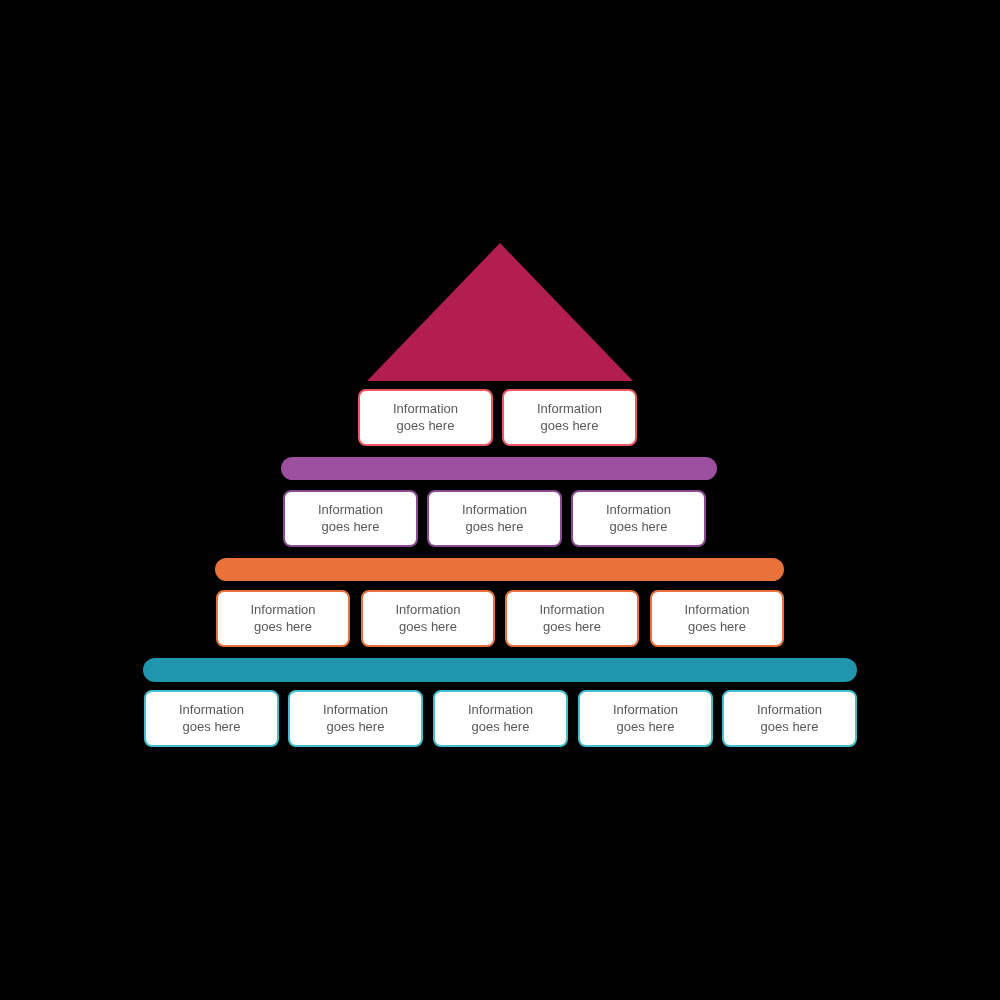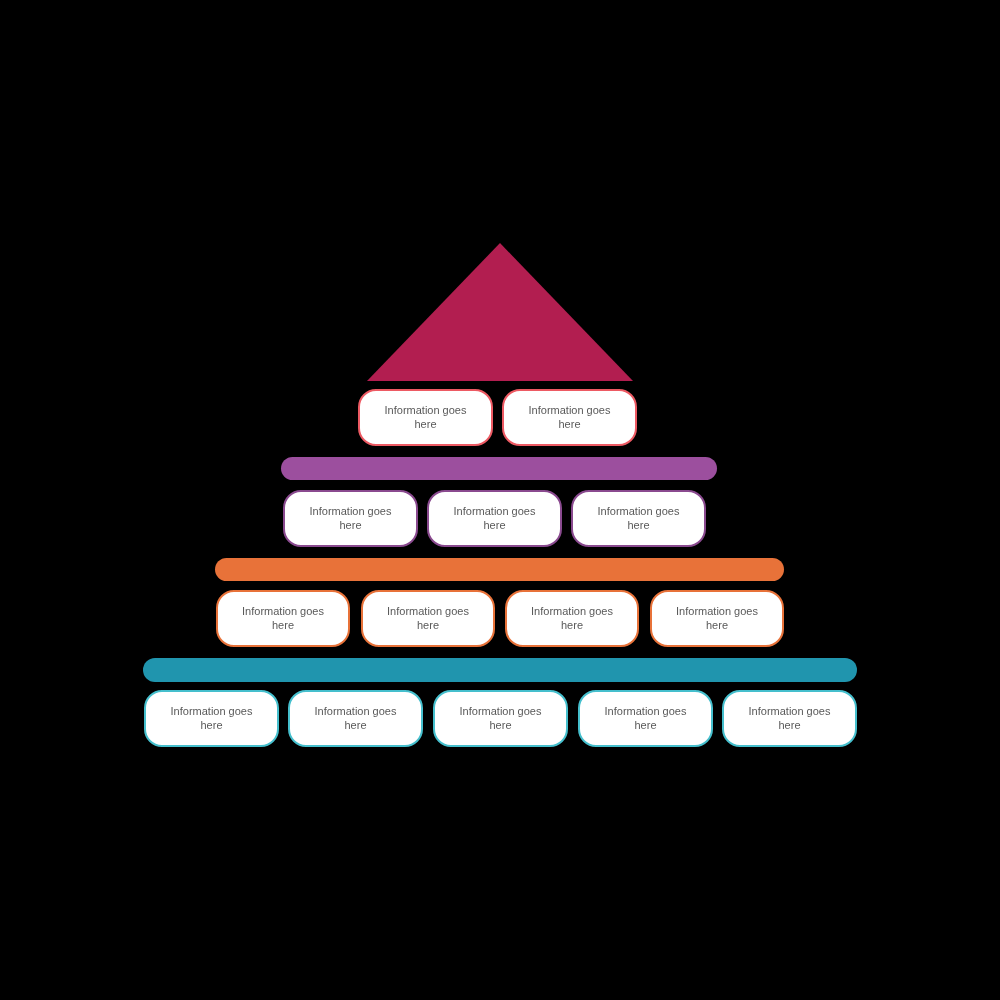--- a/index.html
+++ b/index.html
@@ -28,27 +28,27 @@
   }
   .bar {
     position: absolute;
     border-radius: 12px;
   }
   .info-box {
     position: absolute;
     box-sizing: border-box;
     background: #ffffff;
     border: 2px solid #999999;
-    border-radius: 18px;
+    border-radius: 8px;
     display: flex;
     align-items: center;
     justify-content: center;
     text-align: center;
     color: #595959;
-    font-size: 11px;
+    font-size: 13px;
     line-height: 1.25;
     padding: 4px 18px;
   }
   
   #tri { left: 367px; top: 243px; }
   
   #b1-0 { left: 358px; top: 389px; width: 135px; height: 57px; }
   #b1-1 { left: 502px; top: 389px; width: 135px; height: 57px; }
   
   #bar2 { left: 281px; top: 457px; width: 436px; height: 23px; }

